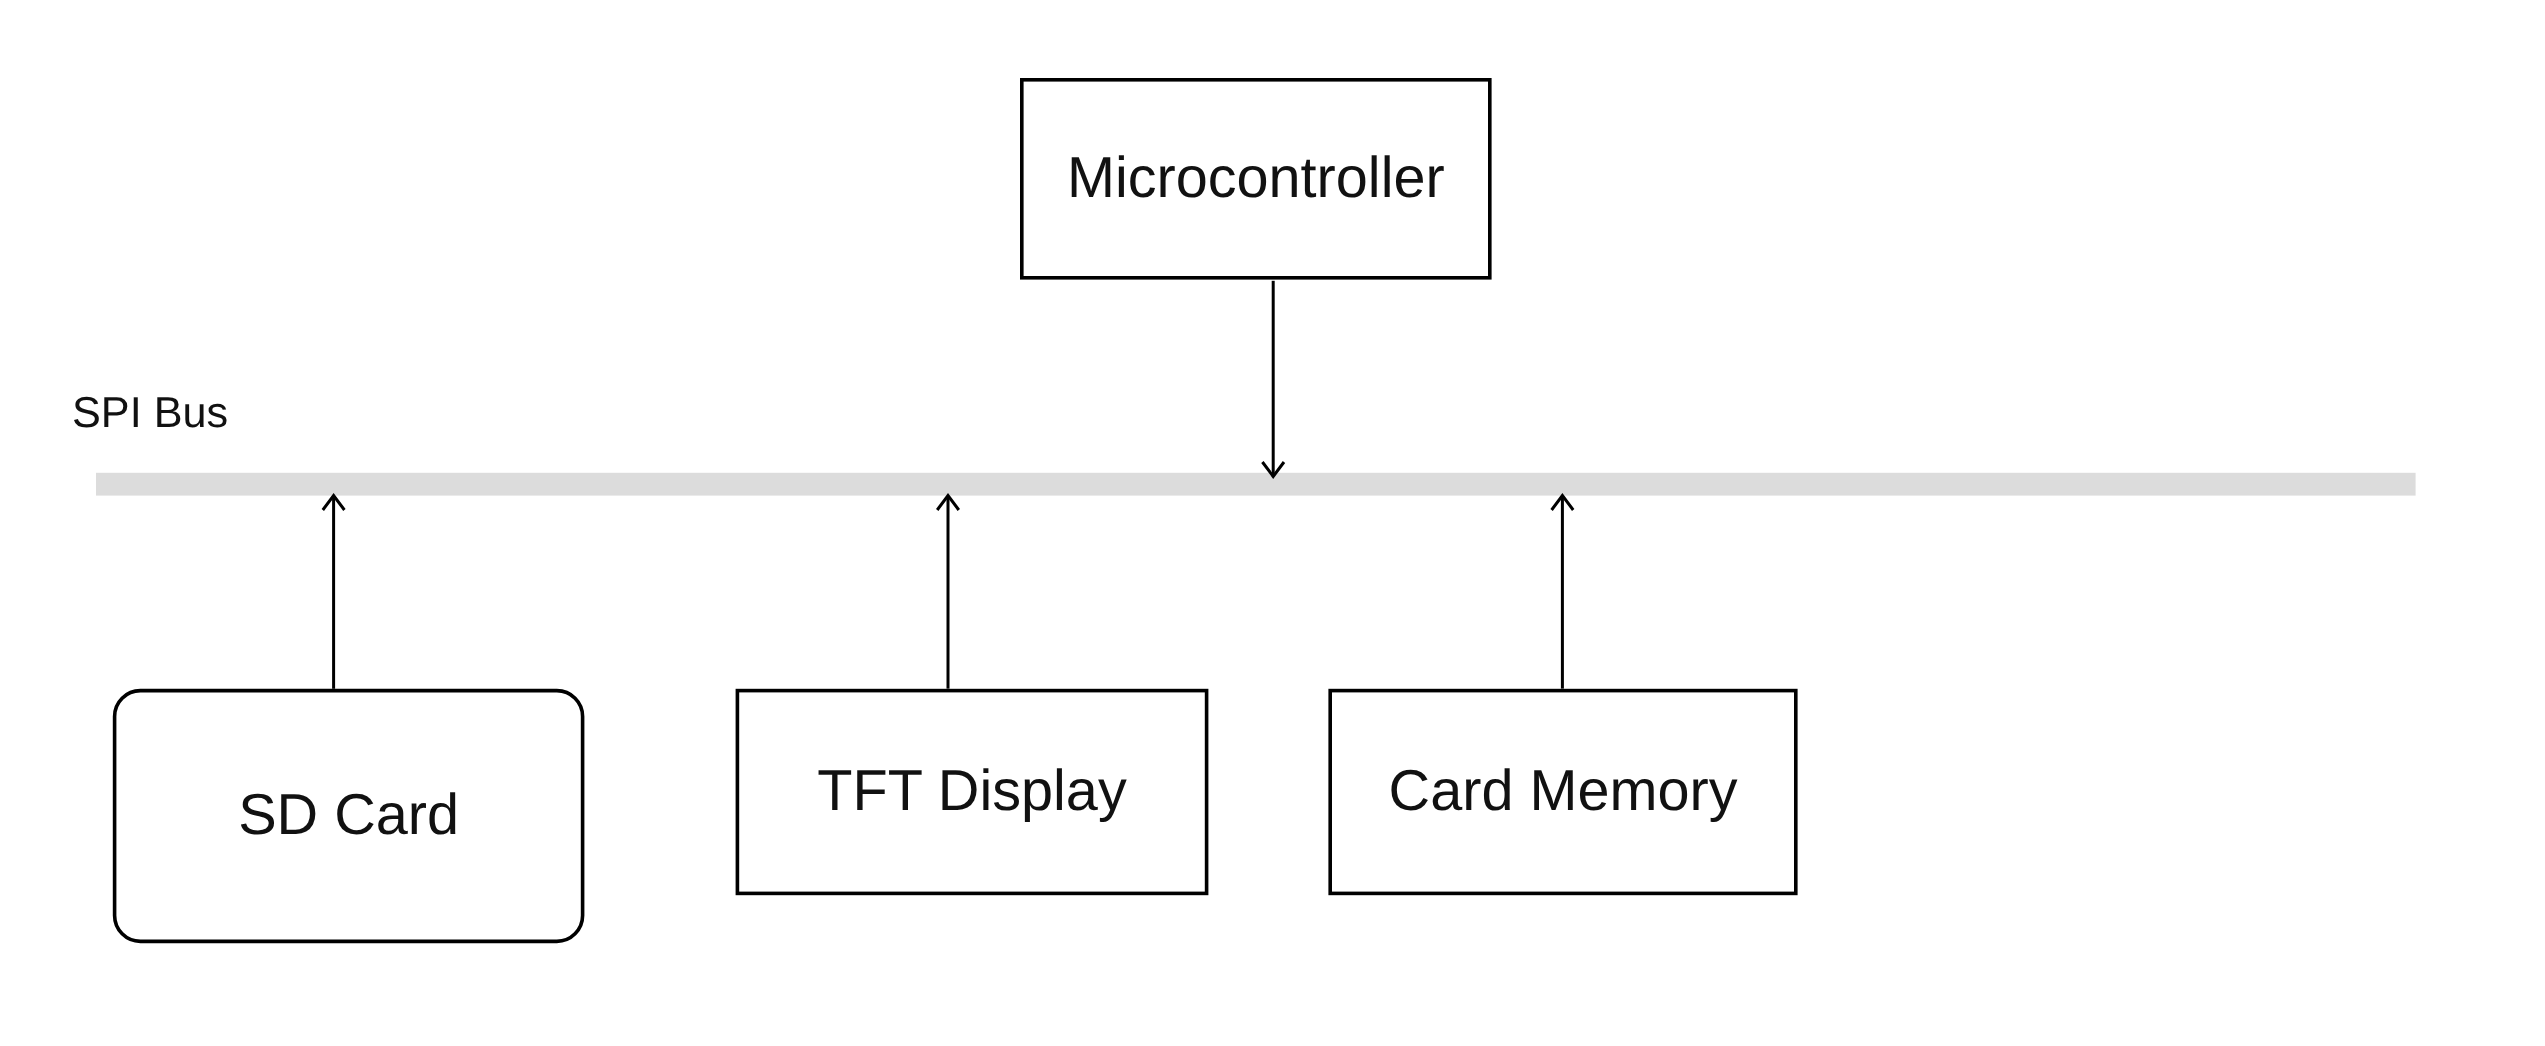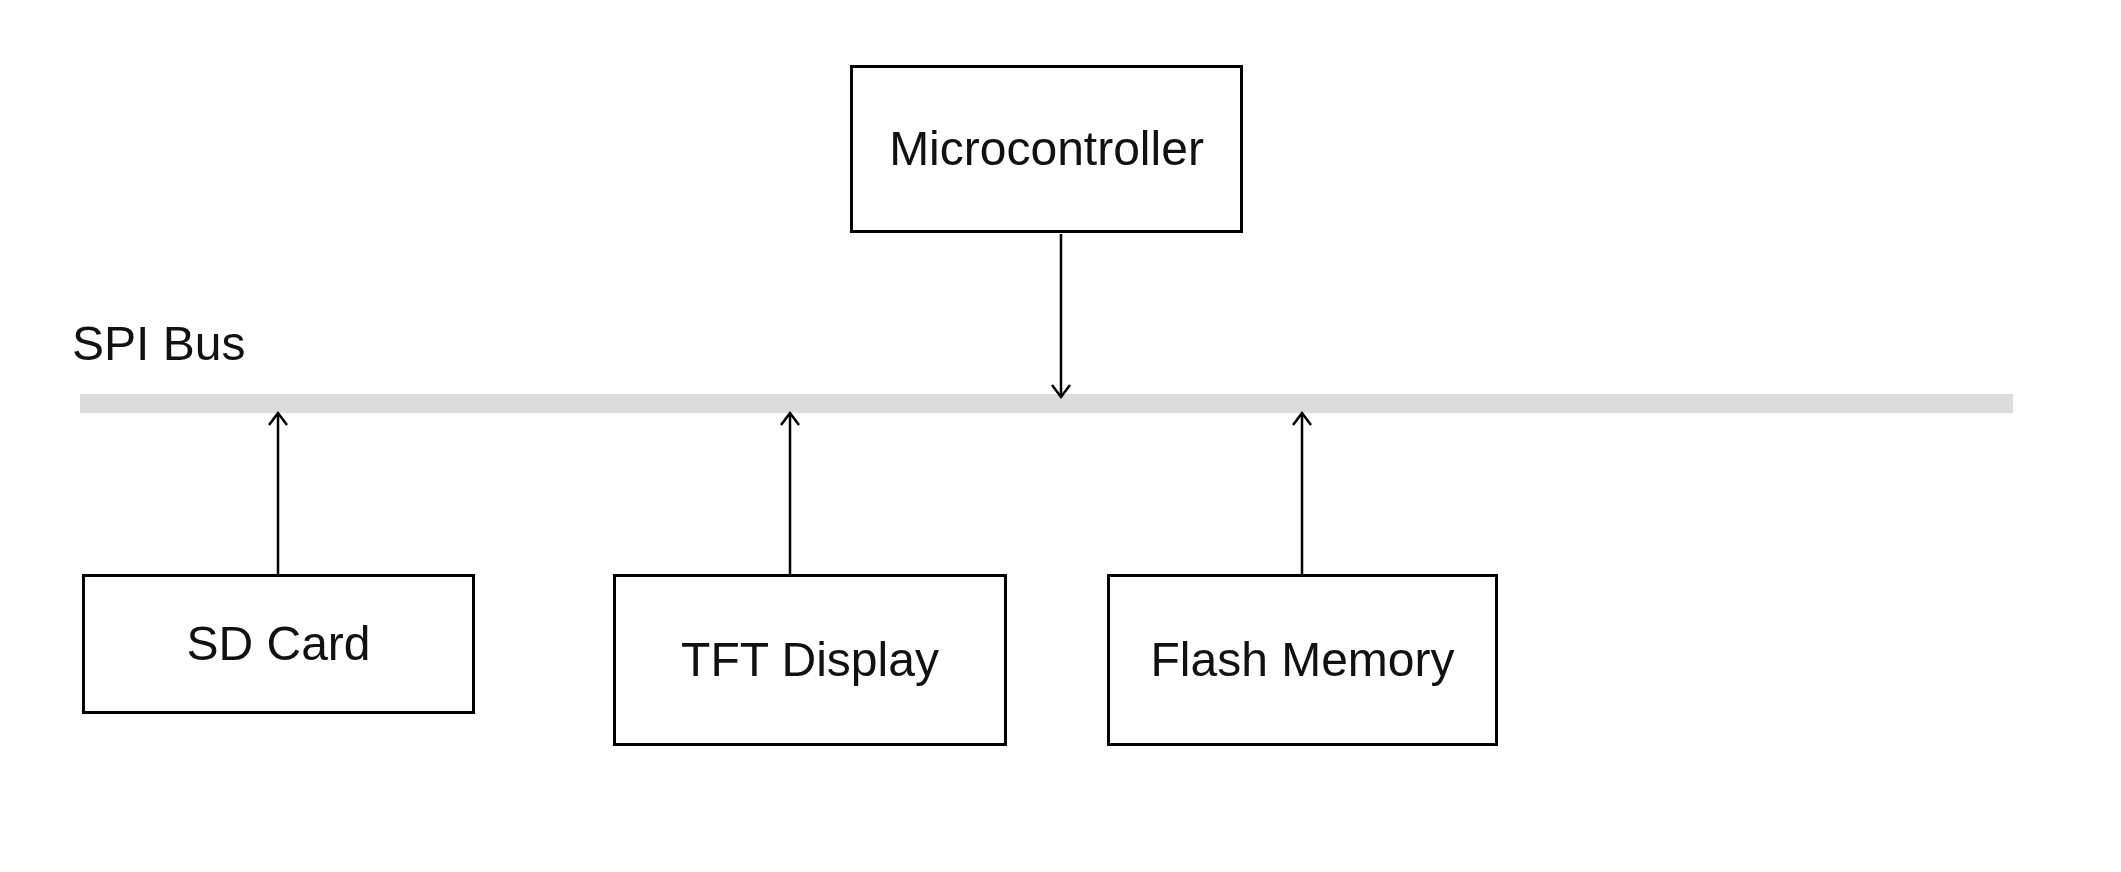--- a/index.html
+++ b/index.html
@@ -19,33 +19,33 @@
     border: 3px solid var(--line-color, #000000);
     background: #ffffff;
     display: flex;
     align-items: center;
     justify-content: center;
     font-size: 48px;
     line-height: 1;
     white-space: nowrap;
   }
   .node-micro { left: 850px; top: 65px;  width: 393px; height: 168px; }
-  .node-sd    { left: 82px;  top: 574px; width: 393px; height: 140px; }
+  .node-sd    { left: 94px;  top: 574px; width: 393px; height: 212px; border-radius: 23px; }
   .node-tft   { left: 593px; top: 574px; width: 394px; height: 172px; margin-left: 20px; }
   .node-flash { left: 1107px;top: 574px; width: 391px; height: 172px; }
   .bus-bar {
     position: absolute;
     left: 80px; top: 394px;
     width: 1933px; height: 19px;
     background: var(--bus-color, #dcdcdc);
   }
   .bus-label {
     position: absolute;
-    left: 72px; top: 320px;
-    font-size: 48px;
+    left: 60px; top: 320px;
+    font-size: 36px;
     line-height: 48px;
   }
   .arrows {
     position: absolute;
     left: 0; top: 0;
     width: 2121px; height: 872px;
     pointer-events: none;
   }
   .arrows path {
     stroke: var(--line-color, #000000);
@@ -87,16 +87,16 @@
 
   <div class="node node-sd">
     <span>SD Card</span>
   </div>
 
   <div class="node node-tft">
     <span>TFT Display</span>
   </div>
 
   <div class="node node-flash">
-    <span>Flash Memory</span>
+    <span>Card Memory</span>
   </div>
 
 </div>
 
 </body></html>

